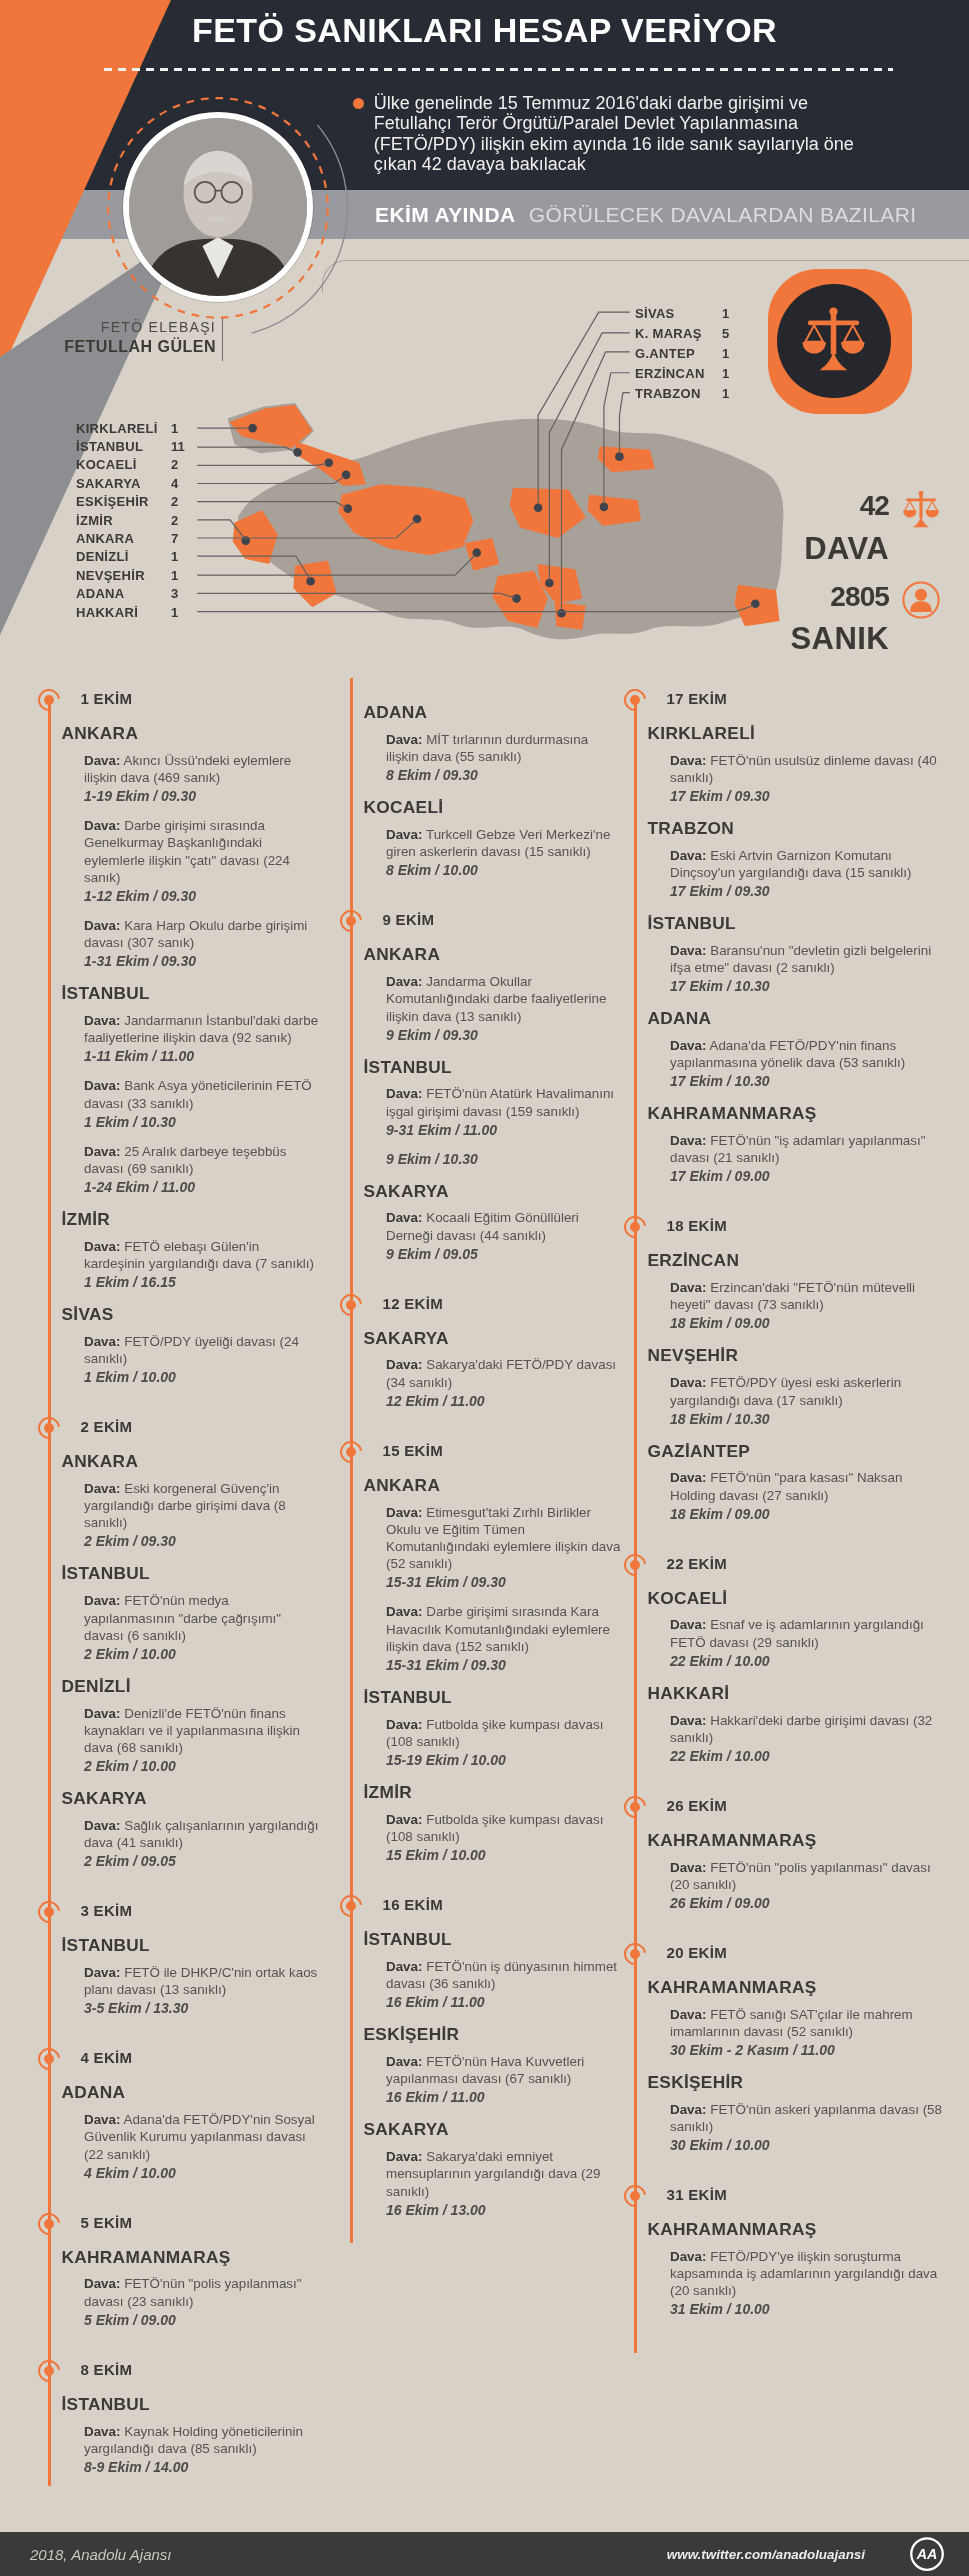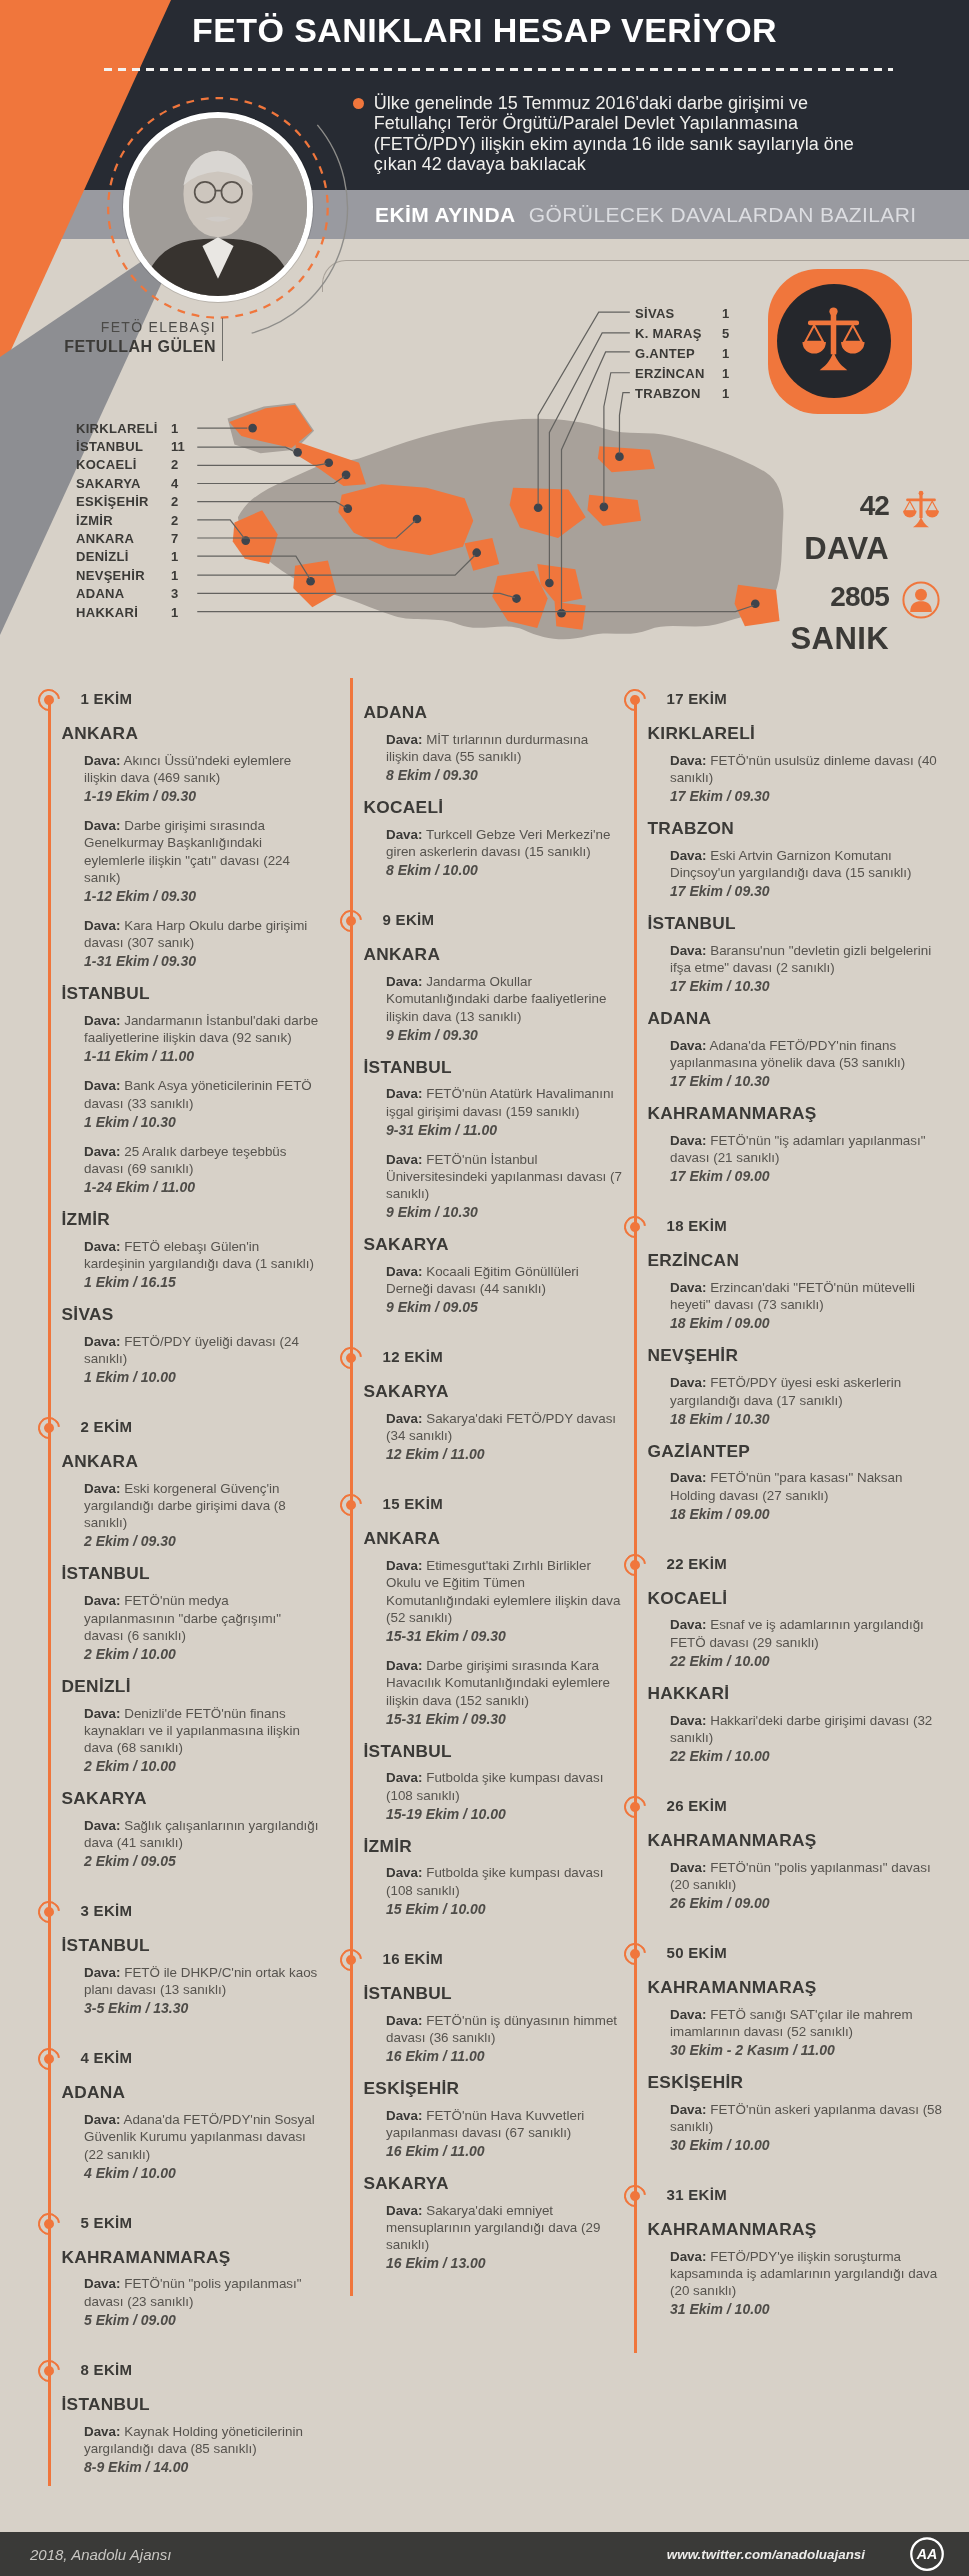--- a/index.html
+++ b/index.html
@@ -378,21 +378,21 @@
         </div>
       </div>
         <div class="blk" data-kind="city">
 
         <h3 class="blk-city">İZMİR</h3>
 
       </div>
         <div class="blk" data-kind="case">
 
         <div class="blk-case">
-          <p class="case-p"><b class="case-label">Dava:</b> <span class="case-body">FETÖ elebaşı Gülen'in kardeşinin yargılandığı dava (1 sanıklı)</span></p>
+          <p class="case-p"><b class="case-label">Dava:</b> <span class="case-body">FETÖ elebaşı Gülen'in kardeşinin yargılandığı dava (7 sanıklı)</span></p>
           <div class="case-sched">1 Ekim / 16.15</div>
         </div>
       </div>
         <div class="blk" data-kind="city">
 
         <h3 class="blk-city">SİVAS</h3>
 
       </div>
         <div class="blk" data-kind="case">
 
@@ -590,21 +590,20 @@
         <div class="blk" data-kind="case">
 
         <div class="blk-case">
           <p class="case-p"><b class="case-label">Dava:</b> <span class="case-body">FETÖ'nün Atatürk Havalimanını işgal girişimi davası (159 sanıklı)</span></p>
           <div class="case-sched">9-31 Ekim / 11.00</div>
         </div>
       </div>
         <div class="blk" data-kind="case">
 
         <div class="blk-case">
-          <p class="case-p"><b class="case-label">Dava:</b> <span class="case-body">FETÖ'nün İstanbul Üniversitesindeki yapılanması davası (7 sanıklı)</span></p>
           <div class="case-sched">9 Ekim / 10.30</div>
         </div>
       </div>
         <div class="blk" data-kind="city">
 
         <h3 class="blk-city">SAKARYA</h3>
 
       </div>
         <div class="blk" data-kind="case">
 
@@ -888,21 +887,21 @@
         <div class="blk" data-kind="case">
 
         <div class="blk-case">
           <p class="case-p"><b class="case-label">Dava:</b> <span class="case-body">FETÖ'nün "polis yapılanması" davası (20 sanıklı)</span></p>
           <div class="case-sched">26 Ekim / 09.00</div>
         </div>
       </div>
         <div class="blk" data-kind="date">
         <div class="blk-date">
           <span class="tl-bullet"></span>
-          <span class="tl-date-label">50 EKİM</span>
+          <span class="tl-date-label">20 EKİM</span>
         </div>
 
       </div>
         <div class="blk" data-kind="city">
 
         <h3 class="blk-city">KAHRAMANMARAŞ</h3>
 
       </div>
         <div class="blk" data-kind="case">
 

